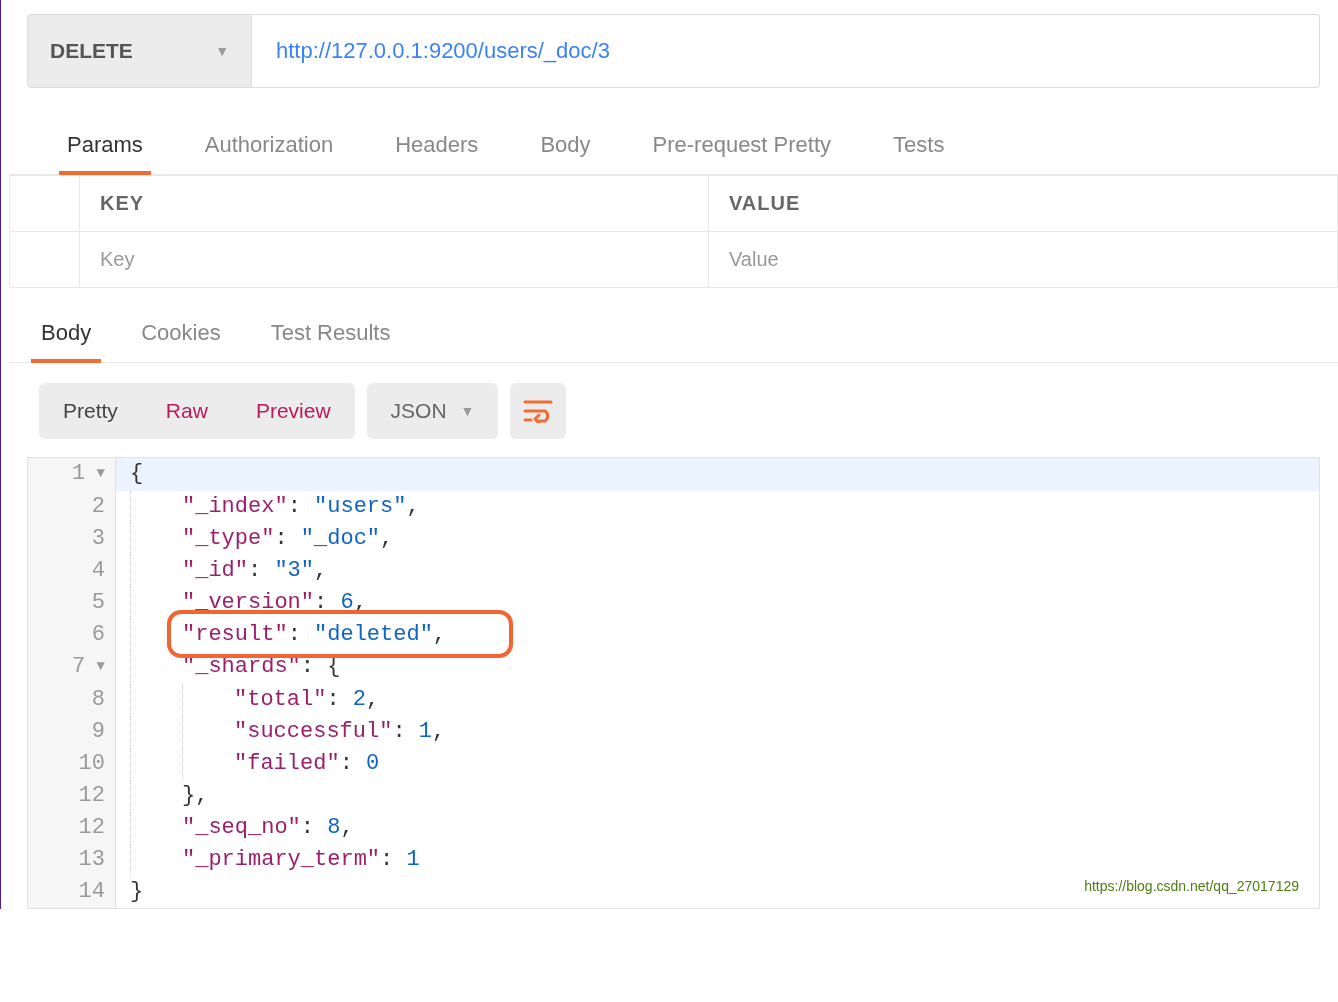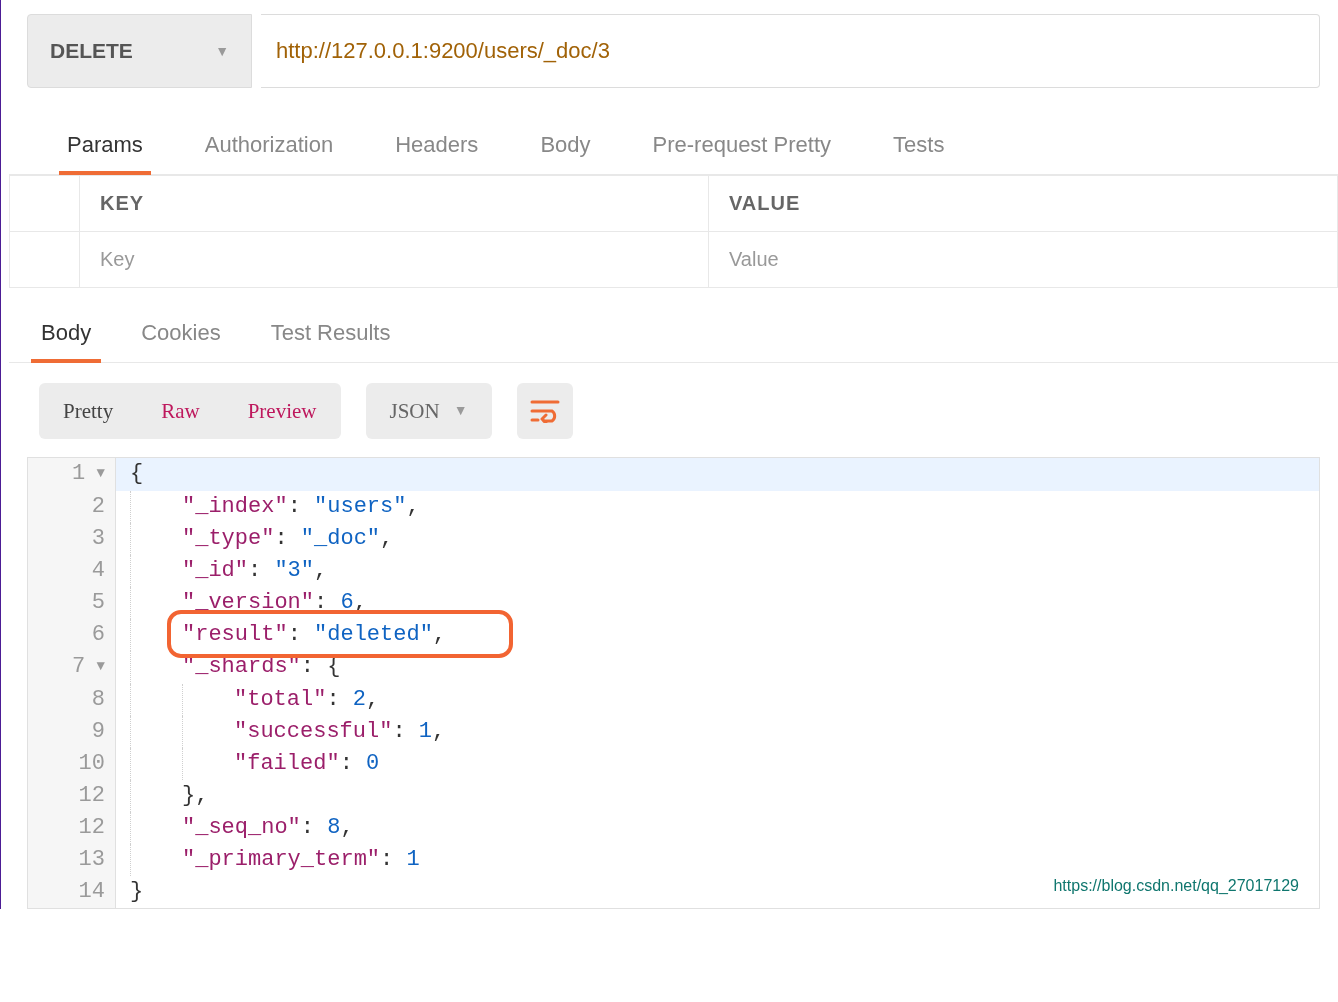--- a/index.html
+++ b/index.html
@@ -34,25 +34,24 @@
     color: #555;
     cursor: pointer;
   }
   .method-select .chev { color: #9a9a9a; font-size: 14px; }
   .url-input {
     flex: 1;
     height: 74px;
     border: 1px solid #dcdcdc;
     border-left: none;
     border-radius: 0 4px 4px 0;
-    padding: 0 15px;
+    padding: 0 24px;
     font-size: 22px;
-    color: #a16207;
+    color: #3b82f6;
     outline: none;
-    margin-left: 9px;
   }
   .tabs-row {
     display: flex;
     gap: 46px;
     padding: 0 30px;
     border-bottom: 1px solid #e8e8e8;
     margin-top: 10px;
   }
   .tab {
     padding: 20px 8px 16px 8px;
@@ -114,24 +113,23 @@
   .rtab.active { color: #333; }
   .rtab.active::after {
     content: "";
     position: absolute;
     left: 0; right: 0; bottom: -1px;
     height: 4px;
     background: #ef6c35;
   }
   .controls-row {
     display: flex;
-    gap: 25px;
+    gap: 12px;
     padding: 20px 30px 10px 30px;
     align-items: center;
-    font-family: Liberation Serif, serif;
   }
   .seg-group {
     display: flex;
     background: #ececec;
     border-radius: 6px;
     height: 56px;
     align-items: stretch;
   }
   .seg {
     padding: 0 24px;
@@ -211,22 +209,22 @@
   }
   .highlight-box {
     position: absolute;
     border: 4px solid #f26432;
     border-radius: 14px;
     pointer-events: none;
   }
   .watermark {
     position: absolute;
     right: 20px; bottom: 6px;
-    color: #0f766e;
-    font-size: 16px;
+    color: #4d7c0f;
+    font-size: 14px;
     font-family: -apple-system, Arial, sans-serif;
   }
 </style>
 </head>
 <body>
 
 <div class="outer">
 
   <div class="request-bar">
     <div class="method-select">

